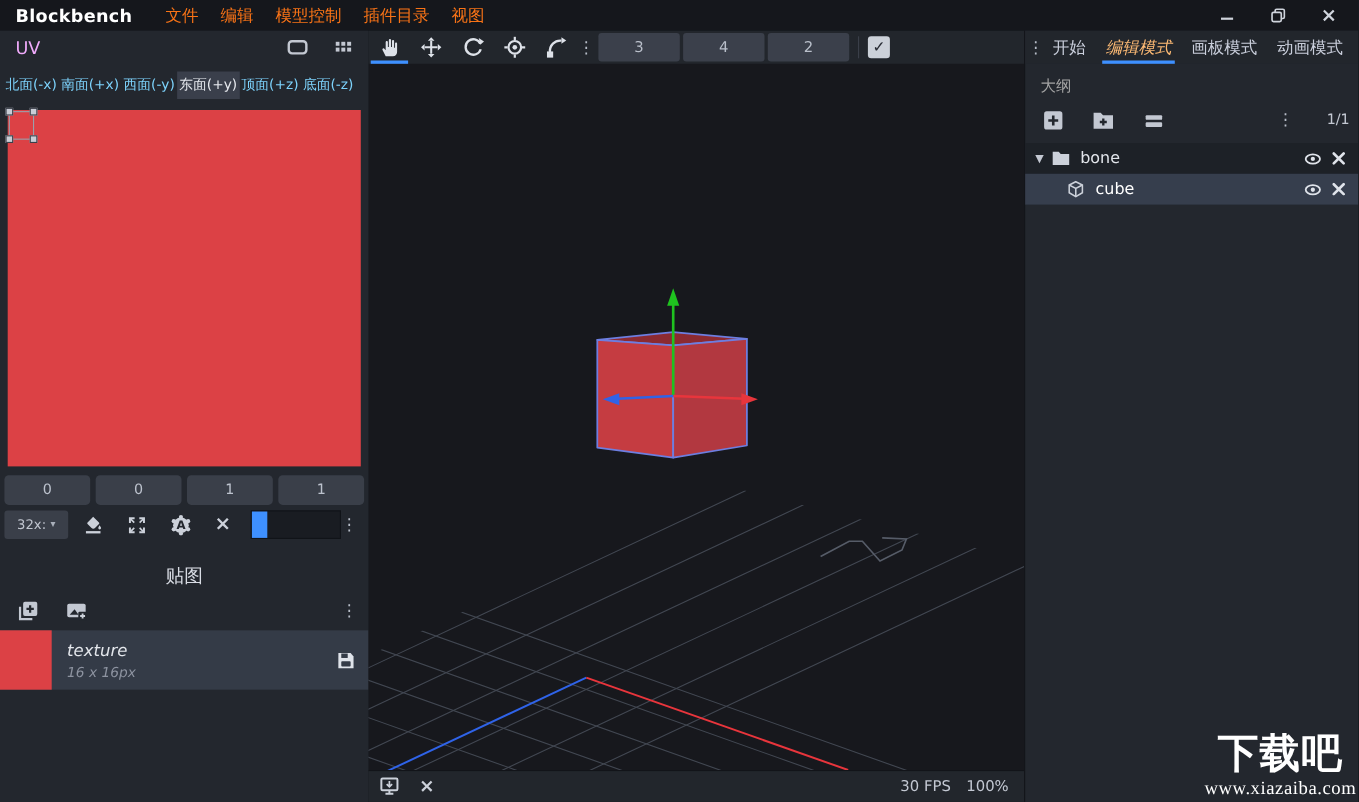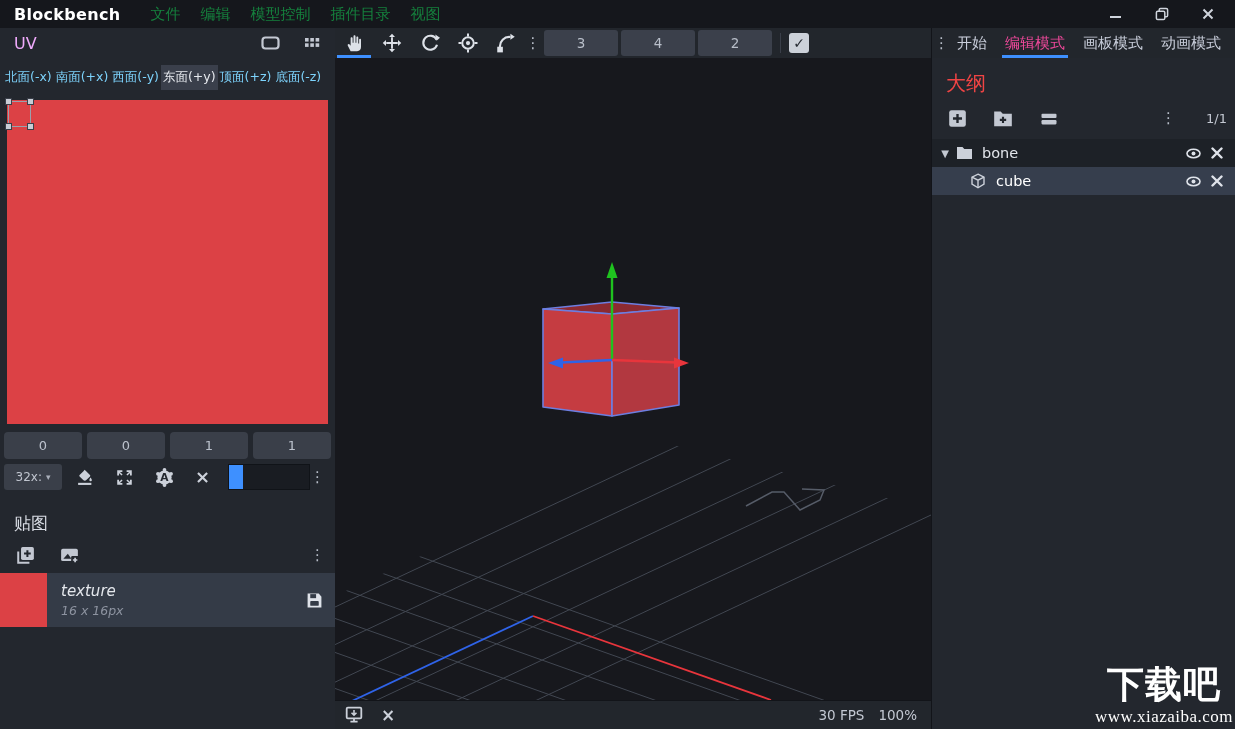--- a/index.html
+++ b/index.html
@@ -5,21 +5,21 @@
   * { margin:0; padding:0; box-sizing:border-box; }
   body { background:#0d0f12; }
   .app { position:relative; width:1235px; height:729px; overflow:hidden;
          background:#21252b; color:#c3c8d2;
          font-family:"DejaVu Sans","Liberation Sans",sans-serif; font-size:14px; }
 
   
   .menubar { position:absolute; left:0; top:0; width:1235px; height:28px;
              background:#15171c; display:flex; align-items:center; }
   .brand { font-weight:bold; font-size:16px; color:#ffffff; padding:0 20px 0 14px; letter-spacing:.3px; }
-  .menu-item { padding:0 10px; font-size:15px; color:#15803d; cursor:default; }
+  .menu-item { padding:0 10px; font-size:15px; color:#f97316; cursor:default; }
   .win-controls { margin-left:auto; display:flex; align-items:center; gap:24px; padding-right:16px; }
   .win-btn { width:22px; height:20px; display:flex; align-items:center; justify-content:center; color:#cfd4dc; }
 
   
   .left-panel  { position:absolute; left:0; top:28px; width:335px; height:701px; background:#23272e; }
   .viewport    { position:absolute; left:335px; top:28px; width:596px; height:701px; background:#17181d; }
   .right-panel { position:absolute; left:931px; top:28px; width:304px; height:701px; background:#23272e;
                  border-left:1px solid #121419; }
 
   
@@ -41,21 +41,21 @@
              display:flex; align-items:center; justify-content:center; gap:4px;
              font-size:12px; color:#c0c5cf; }
   .uv-zoom .caret { font-size:9px; color:#a9afba; }
   .uv-tool { width:23px; height:24px; display:flex; align-items:center; justify-content:center; color:#ccd1da; }
   .uv-x { font-size:18px; font-weight:bold; color:#ccd1da; line-height:1; }
   .uv-slider { margin-left:14px; width:82px; height:26px; background:#191c22; border:1px solid #101318; position:relative; }
   .uv-slider .handle { position:absolute; left:0; top:0; width:14px; height:24px; background:#3e90ff; }
   .dots { font-size:15px; color:#b7bdc8; letter-spacing:0; line-height:1; }
 
   
-  .tex-header { margin-top:14px; padding:6px 14px; font-size:17px; color:#d8dce4; }
+  .tex-header { margin-top:14px; padding:6px 14px; font-size:17px; color:#d8dce4;text-align:center; }
   .tex-toolbar { height:28px; display:flex; align-items:center; padding:0 10px 0 12px; gap:18px; }
   .tex-toolbar .spacer { flex:1; }
   .tex-item { margin-top:4px; height:54px; background:#343b47; display:flex; align-items:center;font-style:italic; }
   .tex-swatch { width:47px; height:54px; background:#dc4145; flex:none; }
   .tex-meta { margin-left:14px; flex:1; }
   .tex-name { font-size:15px; color:#e4e7ec; }
   .tex-size { font-size:12.5px; color:#8d93a0; margin-top:3px; }
   .tex-save { width:30px; height:30px; display:flex; align-items:center; justify-content:center; color:#dfe3ea; margin-right:6px; }
 
   
@@ -78,23 +78,23 @@
   .st-btn { width:30px; height:28px; display:flex; align-items:center; justify-content:center; color:#ccd1da; margin-left:4px; }
   .st-x { font-size:17px; font-weight:bold; color:#ccd1da; }
   .vp-status .spacer { flex:1; }
   .st-text { font-size:13.5px; color:#c3c8d2; margin-right:14px; }
 
   
   .mode-tabs { height:30px; display:flex; align-items:center; background:#22262c; }
   .mode-dots { width:14px; text-align:center; margin-left:2px; }
   .mode-tab { position:relative; height:30px; display:flex; align-items:center; padding:0 9px;
               font-size:15px; color:#c9cedb; white-space:nowrap; }
-  .mode-tab.active { color:#ec4899; }
+  .mode-tab.active { color:#fdba74;font-style:italic; }
   .mode-tab.active::after { content:""; position:absolute; left:6px; right:6px; bottom:0; height:3px; background:#3e90ff; }
-  .outline-header { padding:12px 14px 6px 14px; font-size:20px; color:#ef4444; }
+  .outline-header { padding:12px 14px 6px 14px; font-size:14px; color:#a3a3a3; }
   .outline-toolbar { height:30px; display:flex; align-items:center; padding:0 8px 0 12px; gap:20px; }
   .outline-toolbar .spacer { flex:1; }
   .page-ind { font-size:13px; color:#c3c8d2; }
   .tree { margin-top:6px; }
   .tree-row { height:28px; display:flex; align-items:center; }
   .tree-row.group { background:#1d2127; }
   .tree-row.selected { background:#363e4d; }
   .tree-caret { width:18px; text-align:center; font-size:10px; color:#c3c8d2; margin-left:4px; }
   .tree-ico { width:20px; display:flex; justify-content:center; color:#ccd1da; }
   .tree-label { margin-left:8px; font-size:14.5px; color:#e2e5eb; flex:1; }

